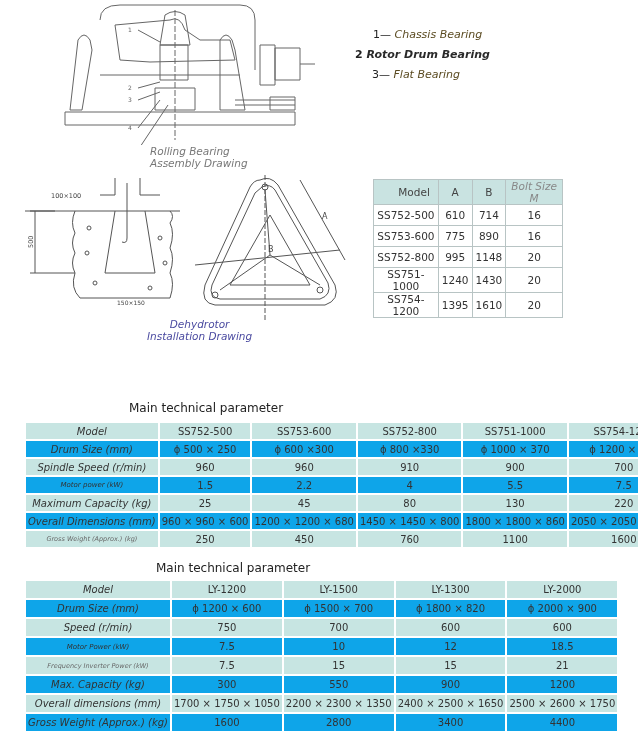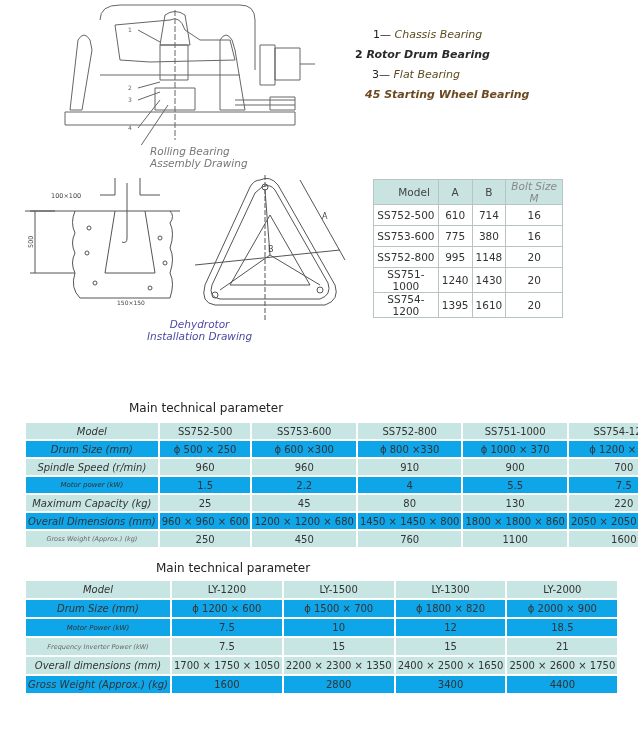--- a/index.html
+++ b/index.html
@@ -56,21 +56,20 @@
     <text x="68" y="130" font-size="6" fill="#666" stroke="none">4</text>
   </svg>
   <div class="cap cap-rolling">
     <div>Rolling Bearing</div>
     <div>Assembly Drawing</div>
   </div>
 
   <div class="legend l1"><span class="num">1—</span> <span>Chassis Bearing</span></div>
   <div class="legend l2"><span class="num">2</span> <span>Rotor Drum Bearing</span></div>
   <div class="legend l3"><span class="num">3—</span> <span>Flat Bearing</span></div>
-  <div class="legend l4"><span>45</span> <span>Starting Wheel Bearing</span></div>
 
   <svg style="left:25px;top:178px;" width="160" height="135" viewBox="0 0 160 135" fill="none" stroke="#555" stroke-width="1">
     <path d="M90 17 L75 17 M115 17 L135 17"></path>
     <path d="M90 0 L90 17 M115 0 L115 17"></path>
     <path d="M0 33 L155 33"></path>
     <path d="M10 33 L10 95 M5 33 L30 33 M5 95 L50 95"></path>
     <path d="M50 33 Q45 45 50 55 Q45 65 50 75 Q45 85 50 95 Q45 110 55 120 L145 120 Q150 105 145 95 Q150 80 145 70 Q150 55 145 45 Q150 38 145 33"></path>
     <path d="M90 33 L80 95 L130 95 L120 33"></path>
     <path d="M102 5 L102 60 Q102 66 97 64"></path>
     <circle cx="64" cy="50" r="2"></circle>
@@ -115,21 +114,21 @@
     <tbody id="bolt-body">
         <tr>
           <td>SS752-500</td>
           <td>610</td>
           <td>714</td>
           <td>16</td>
         </tr>
         <tr>
           <td>SS753-600</td>
           <td>775</td>
-          <td>380</td>
+          <td>890</td>
           <td>16</td>
         </tr>
         <tr>
           <td>SS752-800</td>
           <td>995</td>
           <td>1148</td>
           <td>20</td>
         </tr>
         <tr>
           <td>SS751-1000</td>
@@ -218,34 +217,48 @@
           <td>LY-1300</td>
           <td>LY-2000</td>
         </tr>
         <tr class="grey">
           <td class="lab">Drum Size (mm)</td>
           <td>ϕ 1200 × 600</td>
           <td>ϕ 1500 × 700</td>
           <td>ϕ 1800 × 820</td>
           <td>ϕ 2000 × 900</td>
         </tr>
+        <tr class="teal">
+          <td class="lab">Speed (r/min)</td>
+          <td>750</td>
+          <td>700</td>
+          <td>600</td>
+          <td>600</td>
+        </tr>
         <tr class="grey">
           <td class="lab small">Motor Power (kW)</td>
           <td>7.5</td>
           <td>10</td>
           <td>12</td>
           <td>18.5</td>
         </tr>
         <tr class="teal">
           <td class="lab xs">Frequency Inverter Power (kW)</td>
           <td>7.5</td>
           <td>15</td>
           <td>15</td>
           <td>21</td>
         </tr>
+        <tr class="grey">
+          <td class="lab">Max. Capacity (kg)</td>
+          <td>300</td>
+          <td>550</td>
+          <td>900</td>
+          <td>1200</td>
+        </tr>
         <tr class="teal">
           <td class="lab">Overall dimensions (mm)</td>
           <td>1700 × 1750 × 1050</td>
           <td>2200 × 2300 × 1350</td>
           <td>2400 × 2500 × 1650</td>
           <td>2500 × 2600 × 1750</td>
         </tr>
         <tr class="grey">
           <td class="lab">Gross Weight (Approx.) (kg)</td>
           <td>1600</td>

